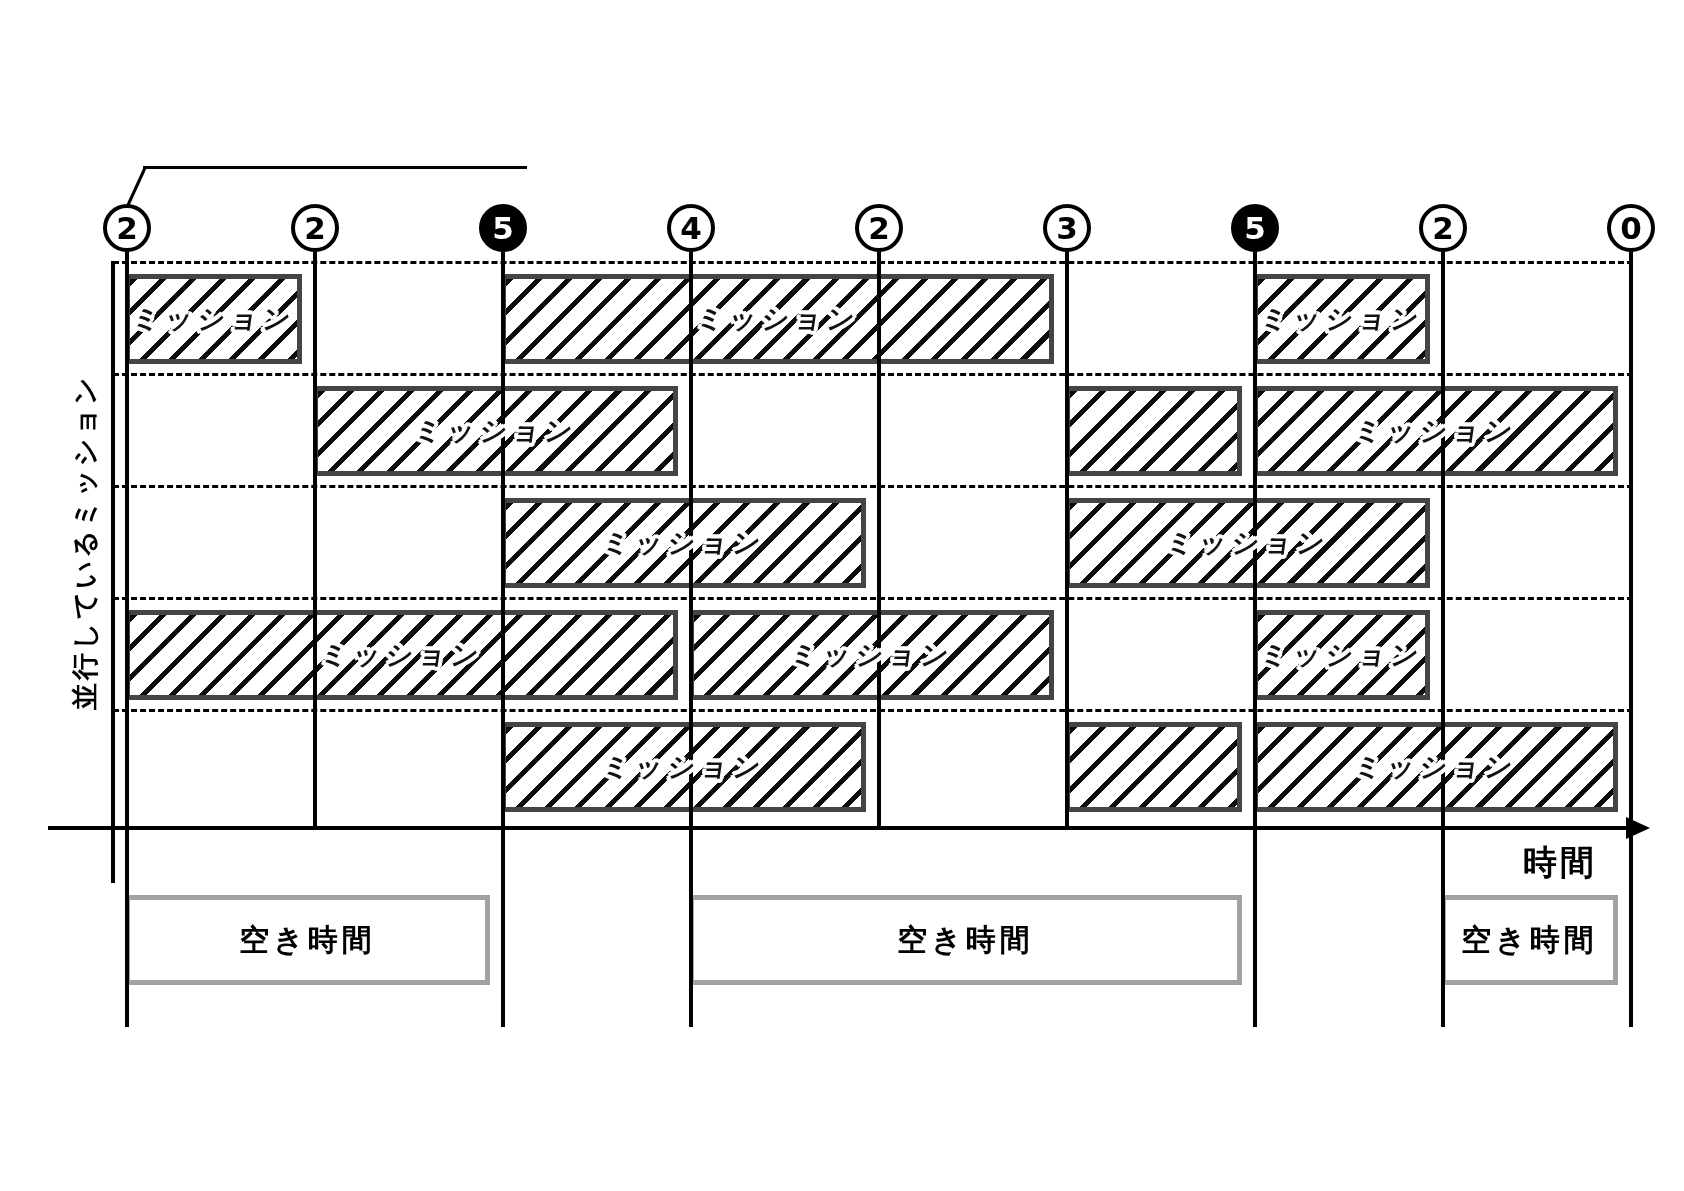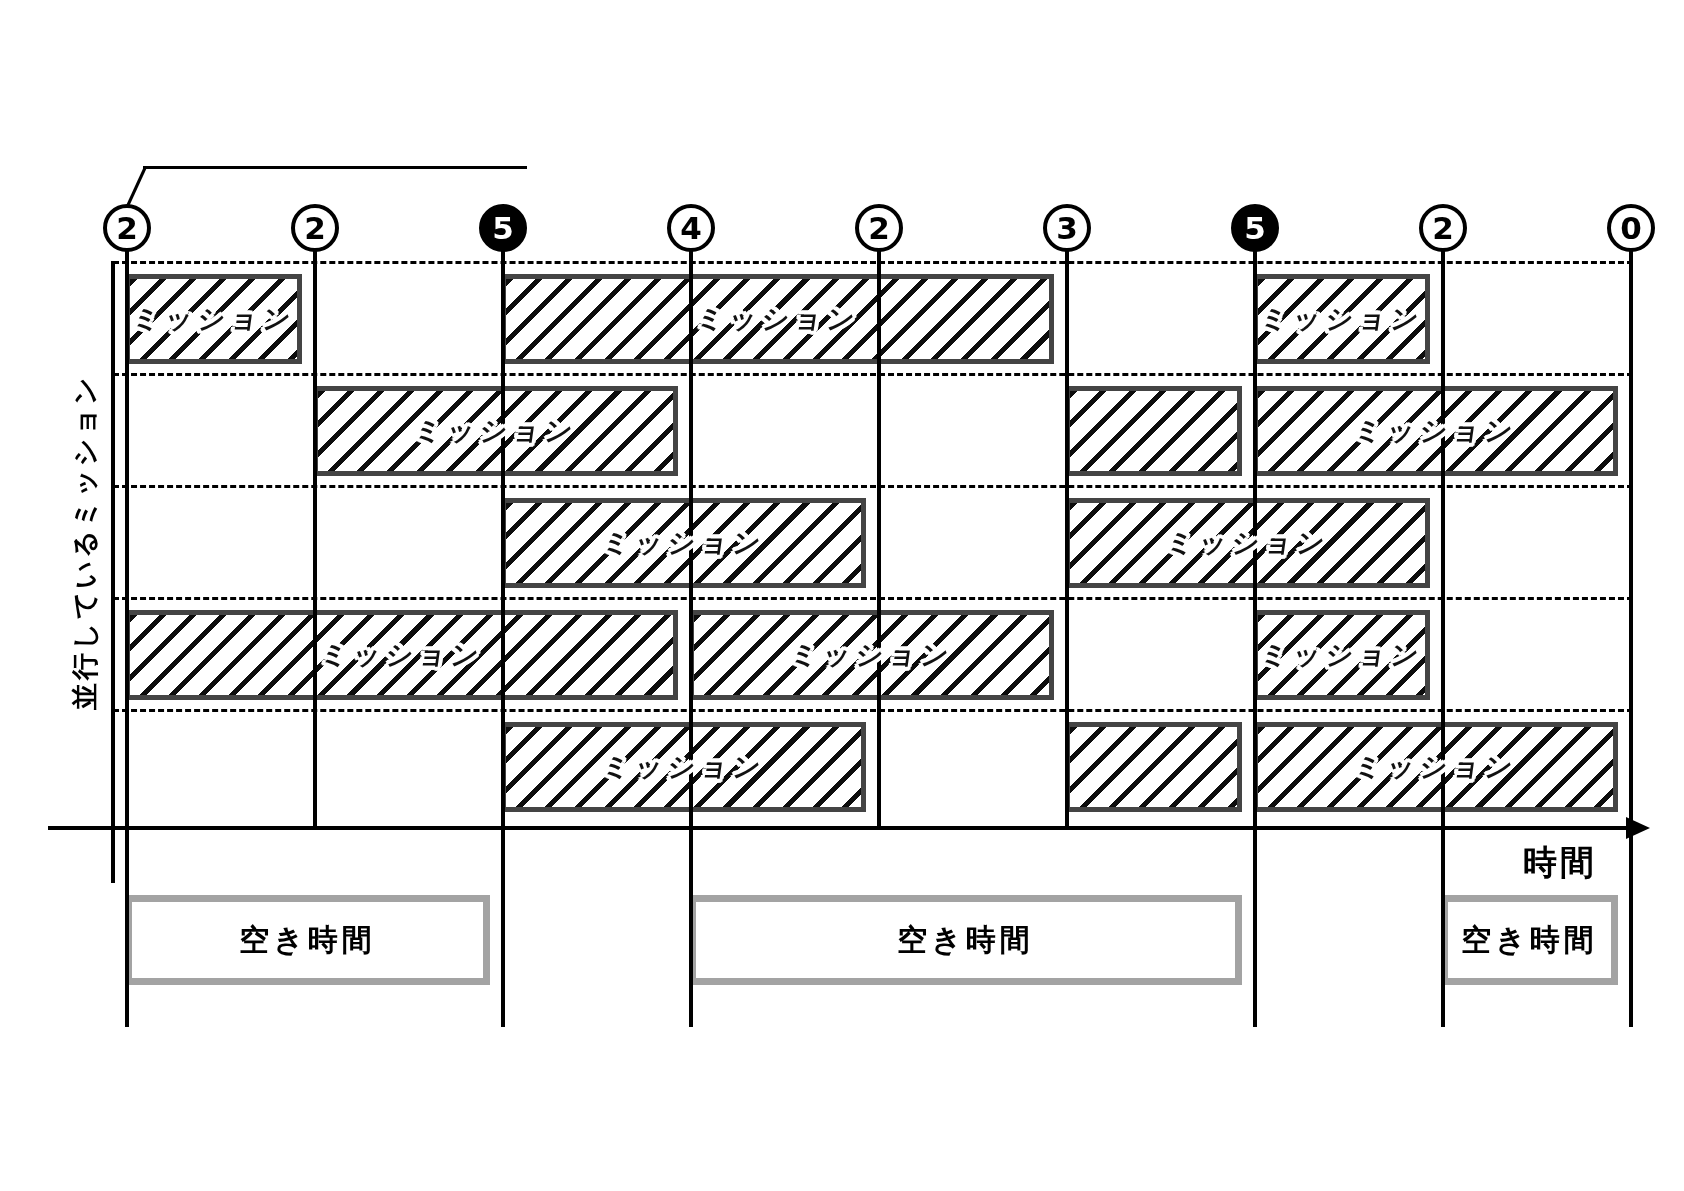--- a/index.html
+++ b/index.html
@@ -46,21 +46,21 @@
   }
   
   .axis-line { position:absolute; left:48px; top:826px; width:1584px; height:4px; background:#000; z-index:3; }
   .axis-arrow {
     position:absolute; left:1626px; top:817px; width:0; height:0; z-index:3;
     border-left:24px solid #000; border-top:11px solid transparent; border-bottom:11px solid transparent;
   }
   .axis-label { position:absolute; left:1460px; top:840px; width:200px; text-align:center; font-size:34px; font-weight:bold; letter-spacing:3px; }
   
   .free-box {
-    position:absolute; top:895px; height:90px; border:7px solid #a3a3a3; background:#fff;
+    position:absolute; top:895px; height:90px; border:5px solid #a3a3a3; background:#fff;
     display:flex; align-items:center; justify-content:center; z-index:2;
   }
   .free-box-label { font-size:30px; font-weight:bold; letter-spacing:4px; }
 </style>
 </head>
 <body>
 
 <div class="canvas">
 
   <div class="title-underline"></div>

